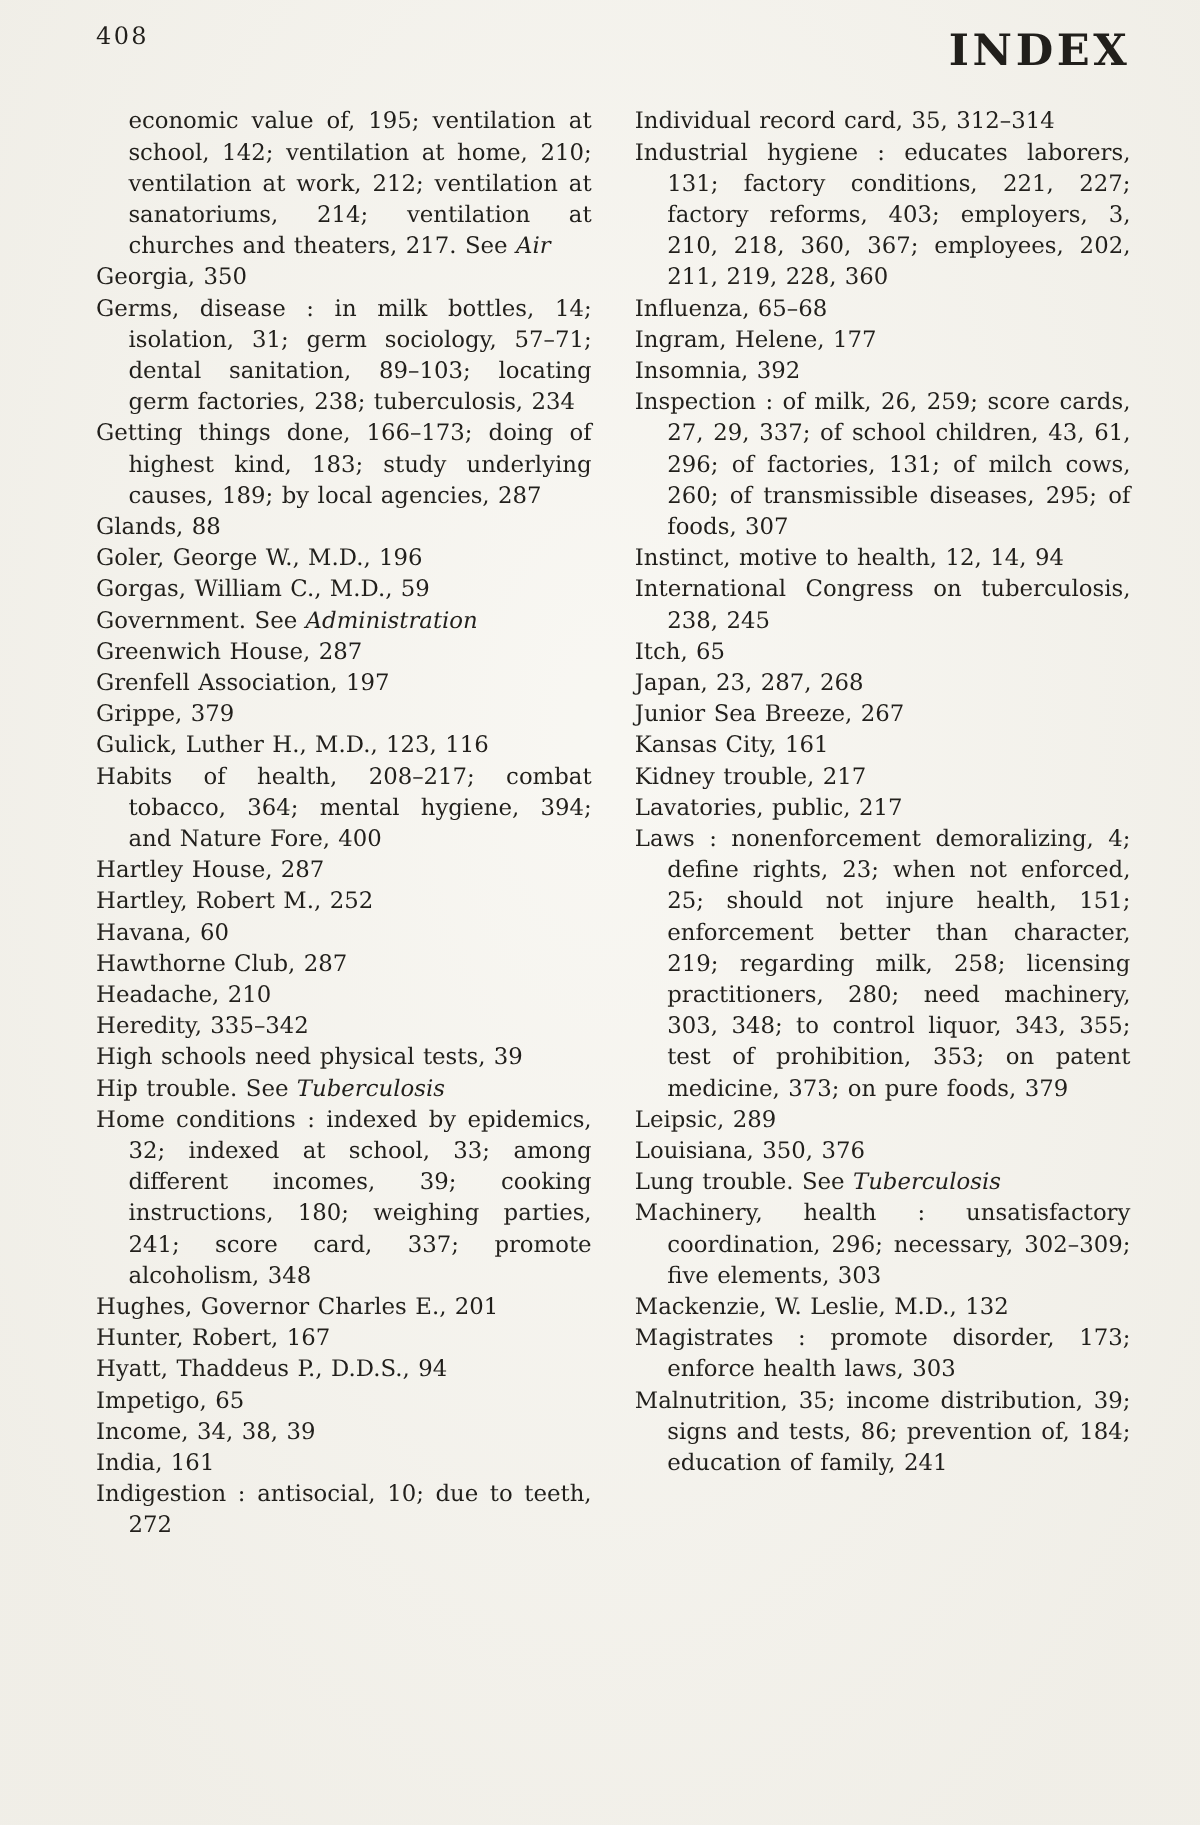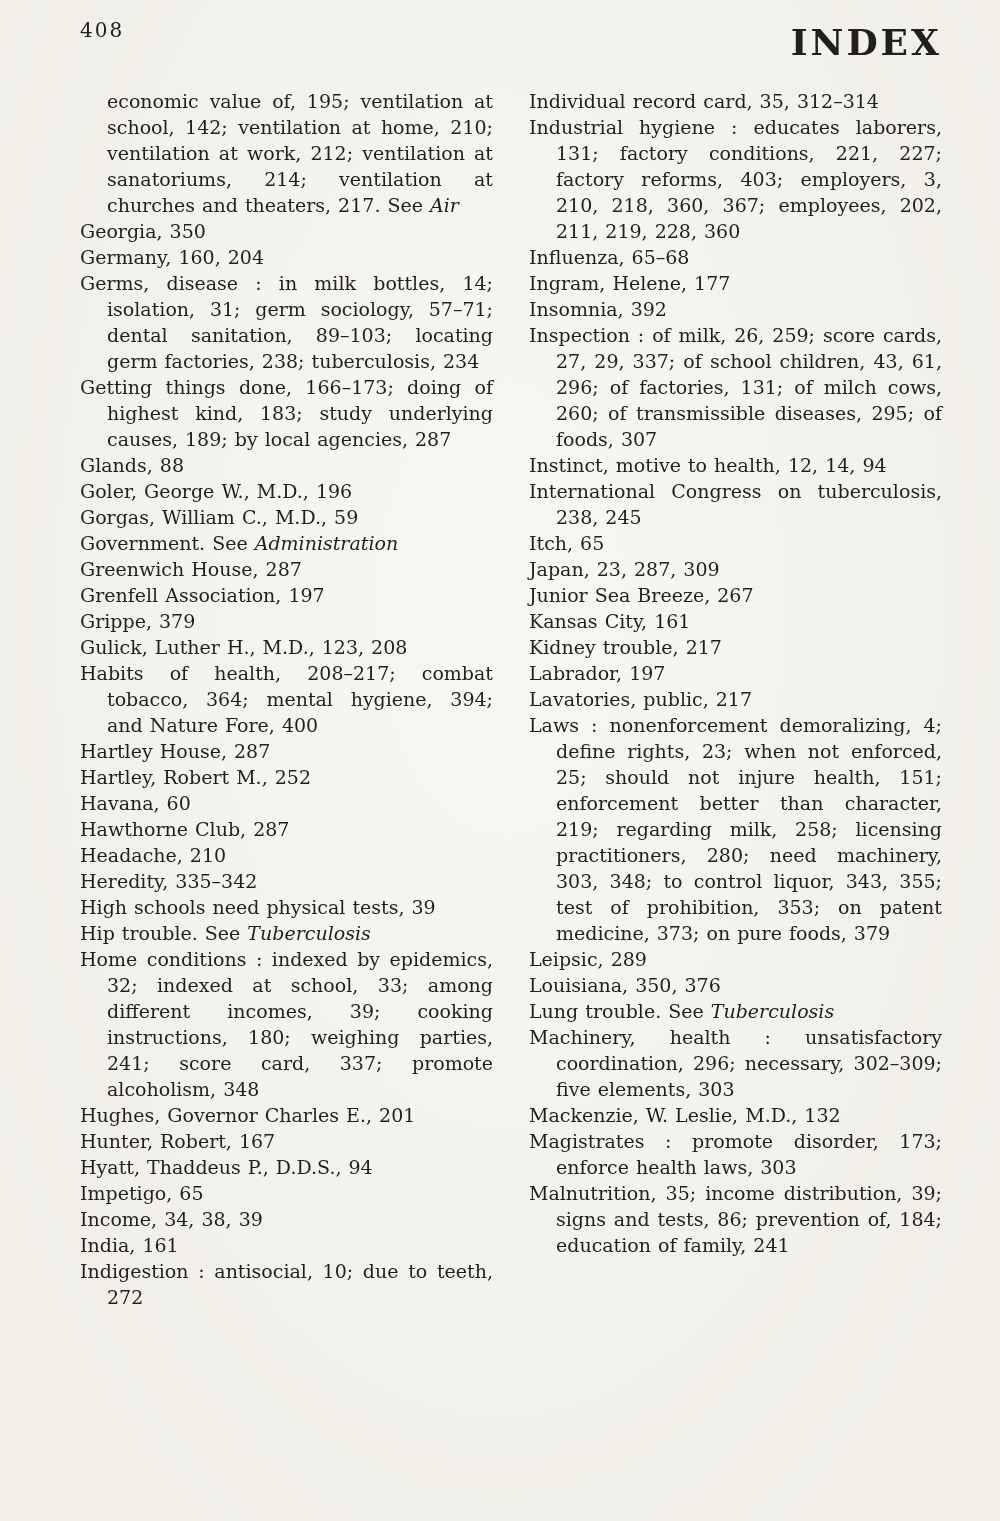--- a/index.html
+++ b/index.html
@@ -77,31 +77,30 @@
 
 <div class="sheet">
   <header class="page-header">
     <div class="page-number">408</div>
     <div class="page-title">INDEX</div>
   </header>
   <main class="columns">
     <section class="column">
         <p class="entry cont"><span>economic value of, 195; ventilation at school, 142; ventilation at home, 210; ventilation at work, 212; ventilation at sanatoriums, 214; ventilation at churches and theaters, 217.  See </span><span class="it">Air</span></p>
         <p class="entry gap"><span>Georgia, 350</span></p>
-        <p class="entry"><span>Germany, 160, 204</span></p>
         <p class="entry"><span>Germs, disease : in milk bottles, 14; isolation, 31; germ sociology, 57–71; dental sanitation, 89–103; locating germ factories, 238; tuberculosis, 234</span></p>
         <p class="entry"><span>Getting things done, 166–173; doing of highest kind, 183; study underlying causes, 189; by local agencies, 287</span></p>
         <p class="entry"><span>Glands, 88</span></p>
         <p class="entry"><span>Goler, George W., M.D., 196</span></p>
         <p class="entry"><span>Gorgas, William C., M.D., 59</span></p>
         <p class="entry"><span>Government.  See </span><span class="it">Administration</span></p>
         <p class="entry"><span>Greenwich House, 287</span></p>
         <p class="entry"><span>Grenfell Association, 197</span></p>
         <p class="entry"><span>Grippe, 379</span></p>
-        <p class="entry"><span>Gulick, Luther H., M.D., 123, 208</span></p>
+        <p class="entry"><span>Gulick, Luther H., M.D., 123, 116</span></p>
         <p class="entry gap"><span>Habits of health, 208–217; combat tobacco, 364; mental hygiene, 394; and Nature Fore, 400</span></p>
         <p class="entry"><span>Hartley House, 287</span></p>
         <p class="entry"><span>Hartley, Robert M., 252</span></p>
         <p class="entry"><span>Havana, 60</span></p>
         <p class="entry"><span>Hawthorne Club, 287</span></p>
         <p class="entry"><span>Headache, 210</span></p>
         <p class="entry"><span>Heredity, 335–342</span></p>
         <p class="entry"><span>High schools need physical tests, 39</span></p>
         <p class="entry"><span>Hip trouble.  See </span><span class="it">Tuberculosis</span></p>
         <p class="entry"><span>Home conditions : indexed by epidemics, 32; indexed at school, 33; among different incomes, 39; cooking instructions, 180; weighing parties, 241; score card, 337; promote alcoholism, 348</span></p>
@@ -116,25 +115,24 @@
     <section class="column">
         <p class="entry"><span>Individual record card, 35, 312–314</span></p>
         <p class="entry"><span>Industrial hygiene : educates laborers, 131; factory conditions, 221, 227; factory reforms, 403; employers, 3, 210, 218, 360, 367; employees, 202, 211, 219, 228, 360</span></p>
         <p class="entry"><span>Influenza, 65–68</span></p>
         <p class="entry"><span>Ingram, Helene, 177</span></p>
         <p class="entry"><span>Insomnia, 392</span></p>
         <p class="entry"><span>Inspection : of milk, 26, 259; score cards, 27, 29, 337; of school children, 43, 61, 296; of factories, 131; of milch cows, 260; of transmissible diseases, 295; of foods, 307</span></p>
         <p class="entry"><span>Instinct, motive to health, 12, 14, 94</span></p>
         <p class="entry"><span>International Congress on tuberculosis, 238, 245</span></p>
         <p class="entry"><span>Itch, 65</span></p>
-        <p class="entry gap"><span>Japan, 23, 287, 309</span></p>
+        <p class="entry gap"><span>Japan, 23, 287, 268</span></p>
         <p class="entry"><span>Junior Sea Breeze, 267</span></p>
         <p class="entry gap"><span>Kansas City, 161</span></p>
         <p class="entry"><span>Kidney trouble, 217</span></p>
-        <p class="entry gap"><span>Labrador, 197</span></p>
         <p class="entry"><span>Lavatories, public, 217</span></p>
         <p class="entry"><span>Laws : nonenforcement demoralizing, 4; define rights, 23; when not enforced, 25; should not injure health, 151; enforcement better than character, 219; regarding milk, 258; licensing practitioners, 280; need machinery, 303, 348; to control liquor, 343, 355; test of prohibition, 353; on patent medicine, 373; on pure foods, 379</span></p>
         <p class="entry"><span>Leipsic, 289</span></p>
         <p class="entry"><span>Louisiana, 350, 376</span></p>
         <p class="entry"><span>Lung trouble.  See </span><span class="it">Tuberculosis</span></p>
         <p class="entry gap"><span>Machinery, health : unsatisfactory coordination, 296; necessary, 302–309; five elements, 303</span></p>
         <p class="entry"><span>Mackenzie, W. Leslie, M.D., 132</span></p>
         <p class="entry"><span>Magistrates : promote disorder, 173; enforce health laws, 303</span></p>
         <p class="entry"><span>Malnutrition, 35; income distribution, 39; signs and tests, 86; prevention of, 184; education of family, 241</span></p>
       </section>

